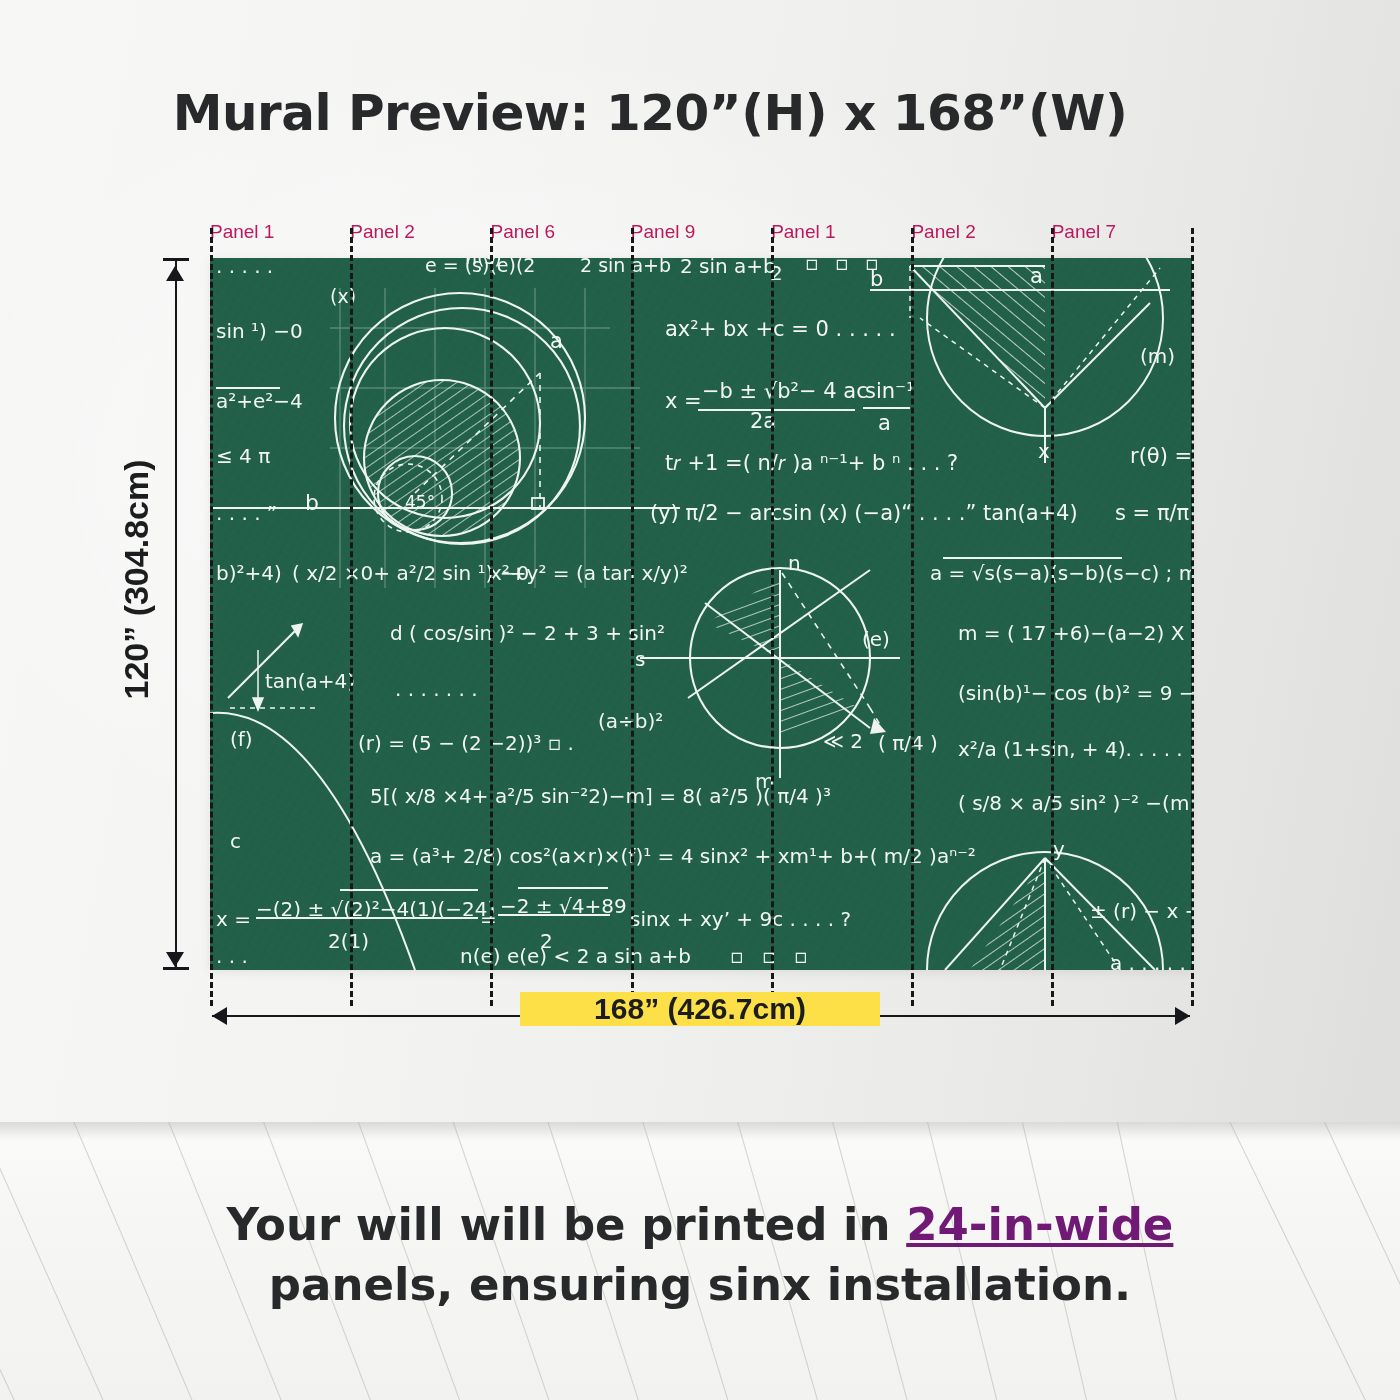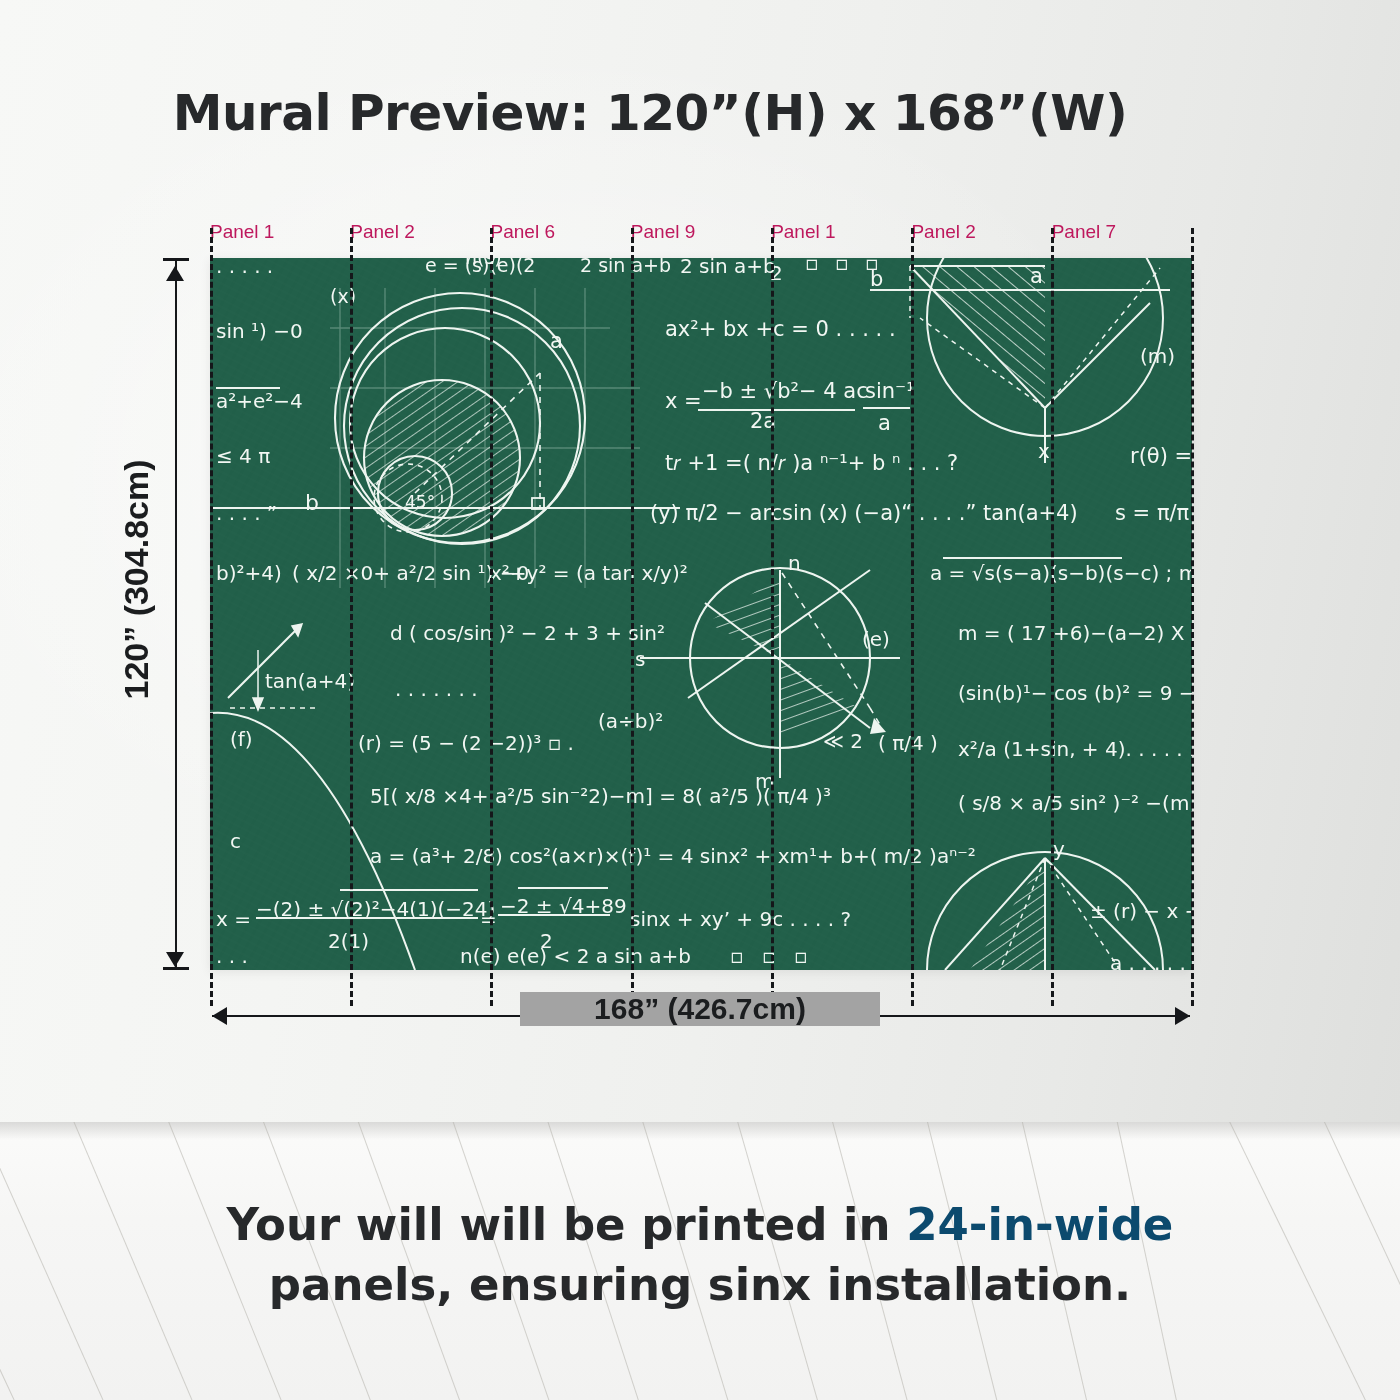--- a/index.html
+++ b/index.html
@@ -96,34 +96,34 @@
     font-family:"Liberation Sans", sans-serif;
   }
 
   #dim-h{ position:absolute; left:212px; top:1015px; height:2px; width:978px; background:#15171a; }
   .harrow{
     position:absolute; top:1007px; width:0; height:0;
     border-top:9px solid transparent; border-bottom:9px solid transparent;
   }
   #dim-h-label{
     position:absolute; left:520px; top:992px; width:360px;
-    text-align:center; background:#a3a3a3;
+    text-align:center; background:#fde047;
     font-size:30px; font-weight:bold; color:#1b1d1f;
     padding:0 10px;
     font-family:"Liberation Sans", sans-serif;
   }
 
   
   #caption{
     position:absolute; left:0; top:1195px; width:1400px;
     text-align:center;
     font-size:45px; font-weight:bold; color:#27292b; line-height:60px;
     font-family:"DejaVu Sans", sans-serif;
   }
-  #caption .accent{ color:#0c4a6e; }
+  #caption .accent{ color:#701a75;text-decoration:underline; }
 
   
   .chalk { fill:#f2f7f3; font-family:"DejaVu Sans", sans-serif; }
   .chalk-stroke { stroke:#eef5f0; fill:none; }
 </style>
 </head>
 <body>
 
 <div id="wall">
   <div id="wall-vignette"></div>

